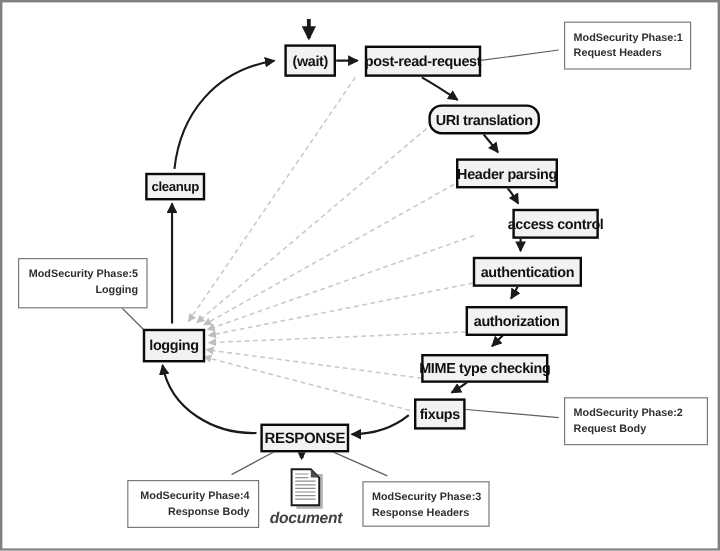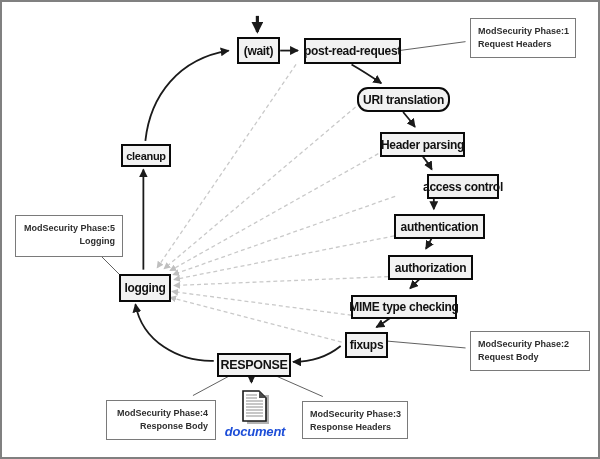--- a/index.html
+++ b/index.html
@@ -46,21 +46,21 @@
   #n-cleanup{left:119px;top:142px;width:50px;height:23px;font-size:11px;}
   
   #a-phase1{left:468px;top:16px;width:106px;height:40px;}
   #a-phase2{left:468px;top:329px;width:120px;height:40px;}
   #a-phase3{left:300px;top:399px;width:106px;height:38px;}
   #a-phase4{left:104px;top:398px;width:110px;height:40px;}
   #a-phase5{left:13px;top:213px;width:108px;height:42px;}
   #doc-icon{position:absolute;left:237px;top:387px;}
   #doc-label{
     position:absolute;left:215px;top:422px;width:76px;text-align:center;
-    font-weight:bold;font-style:italic;font-size:13px;color:#1d4ed8;letter-spacing:-0.2px;
+    font-weight:bold;font-style:italic;font-size:13px;color:#404040;letter-spacing:-0.2px;
   }
 </style>
 </head>
 <body>
 
 <div id="diagram">
 
   <svg id="connectors" viewBox="0 0 600 459" xmlns="http://www.w3.org/2000/svg">
     <defs>
       <marker id="ah" markerUnits="userSpaceOnUse" markerWidth="10" markerHeight="9" refX="8" refY="4.5" orient="auto">

